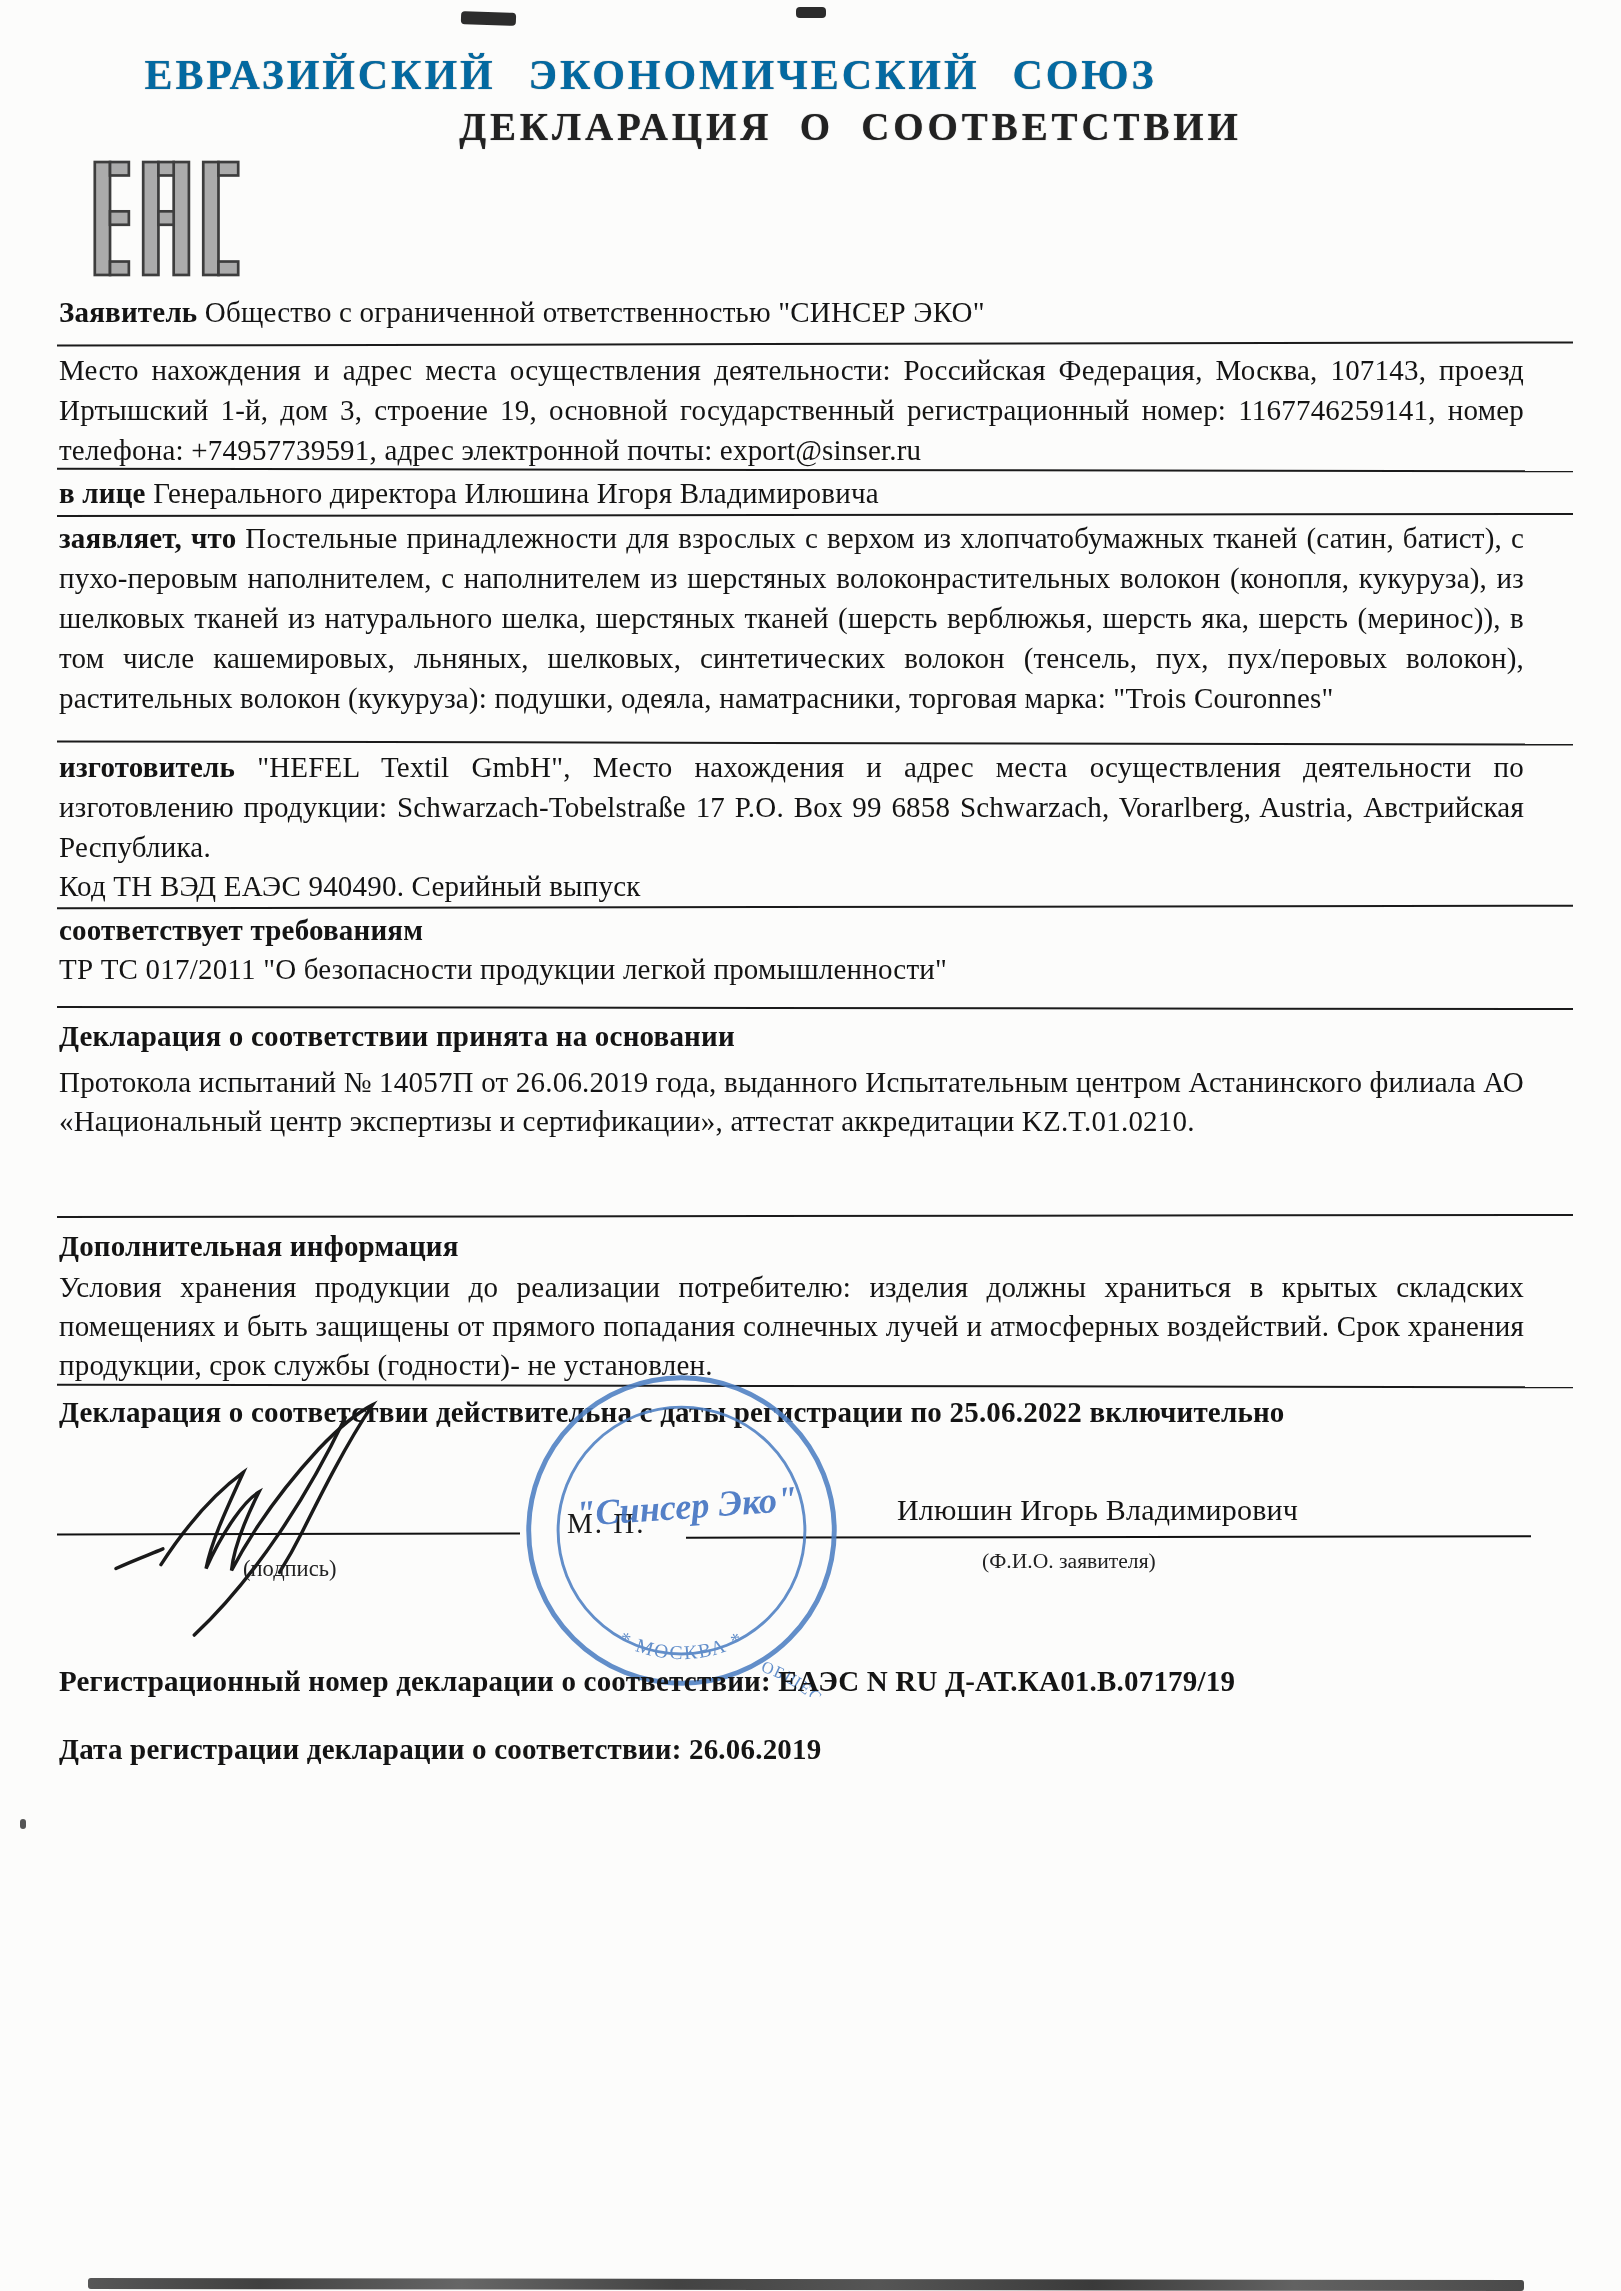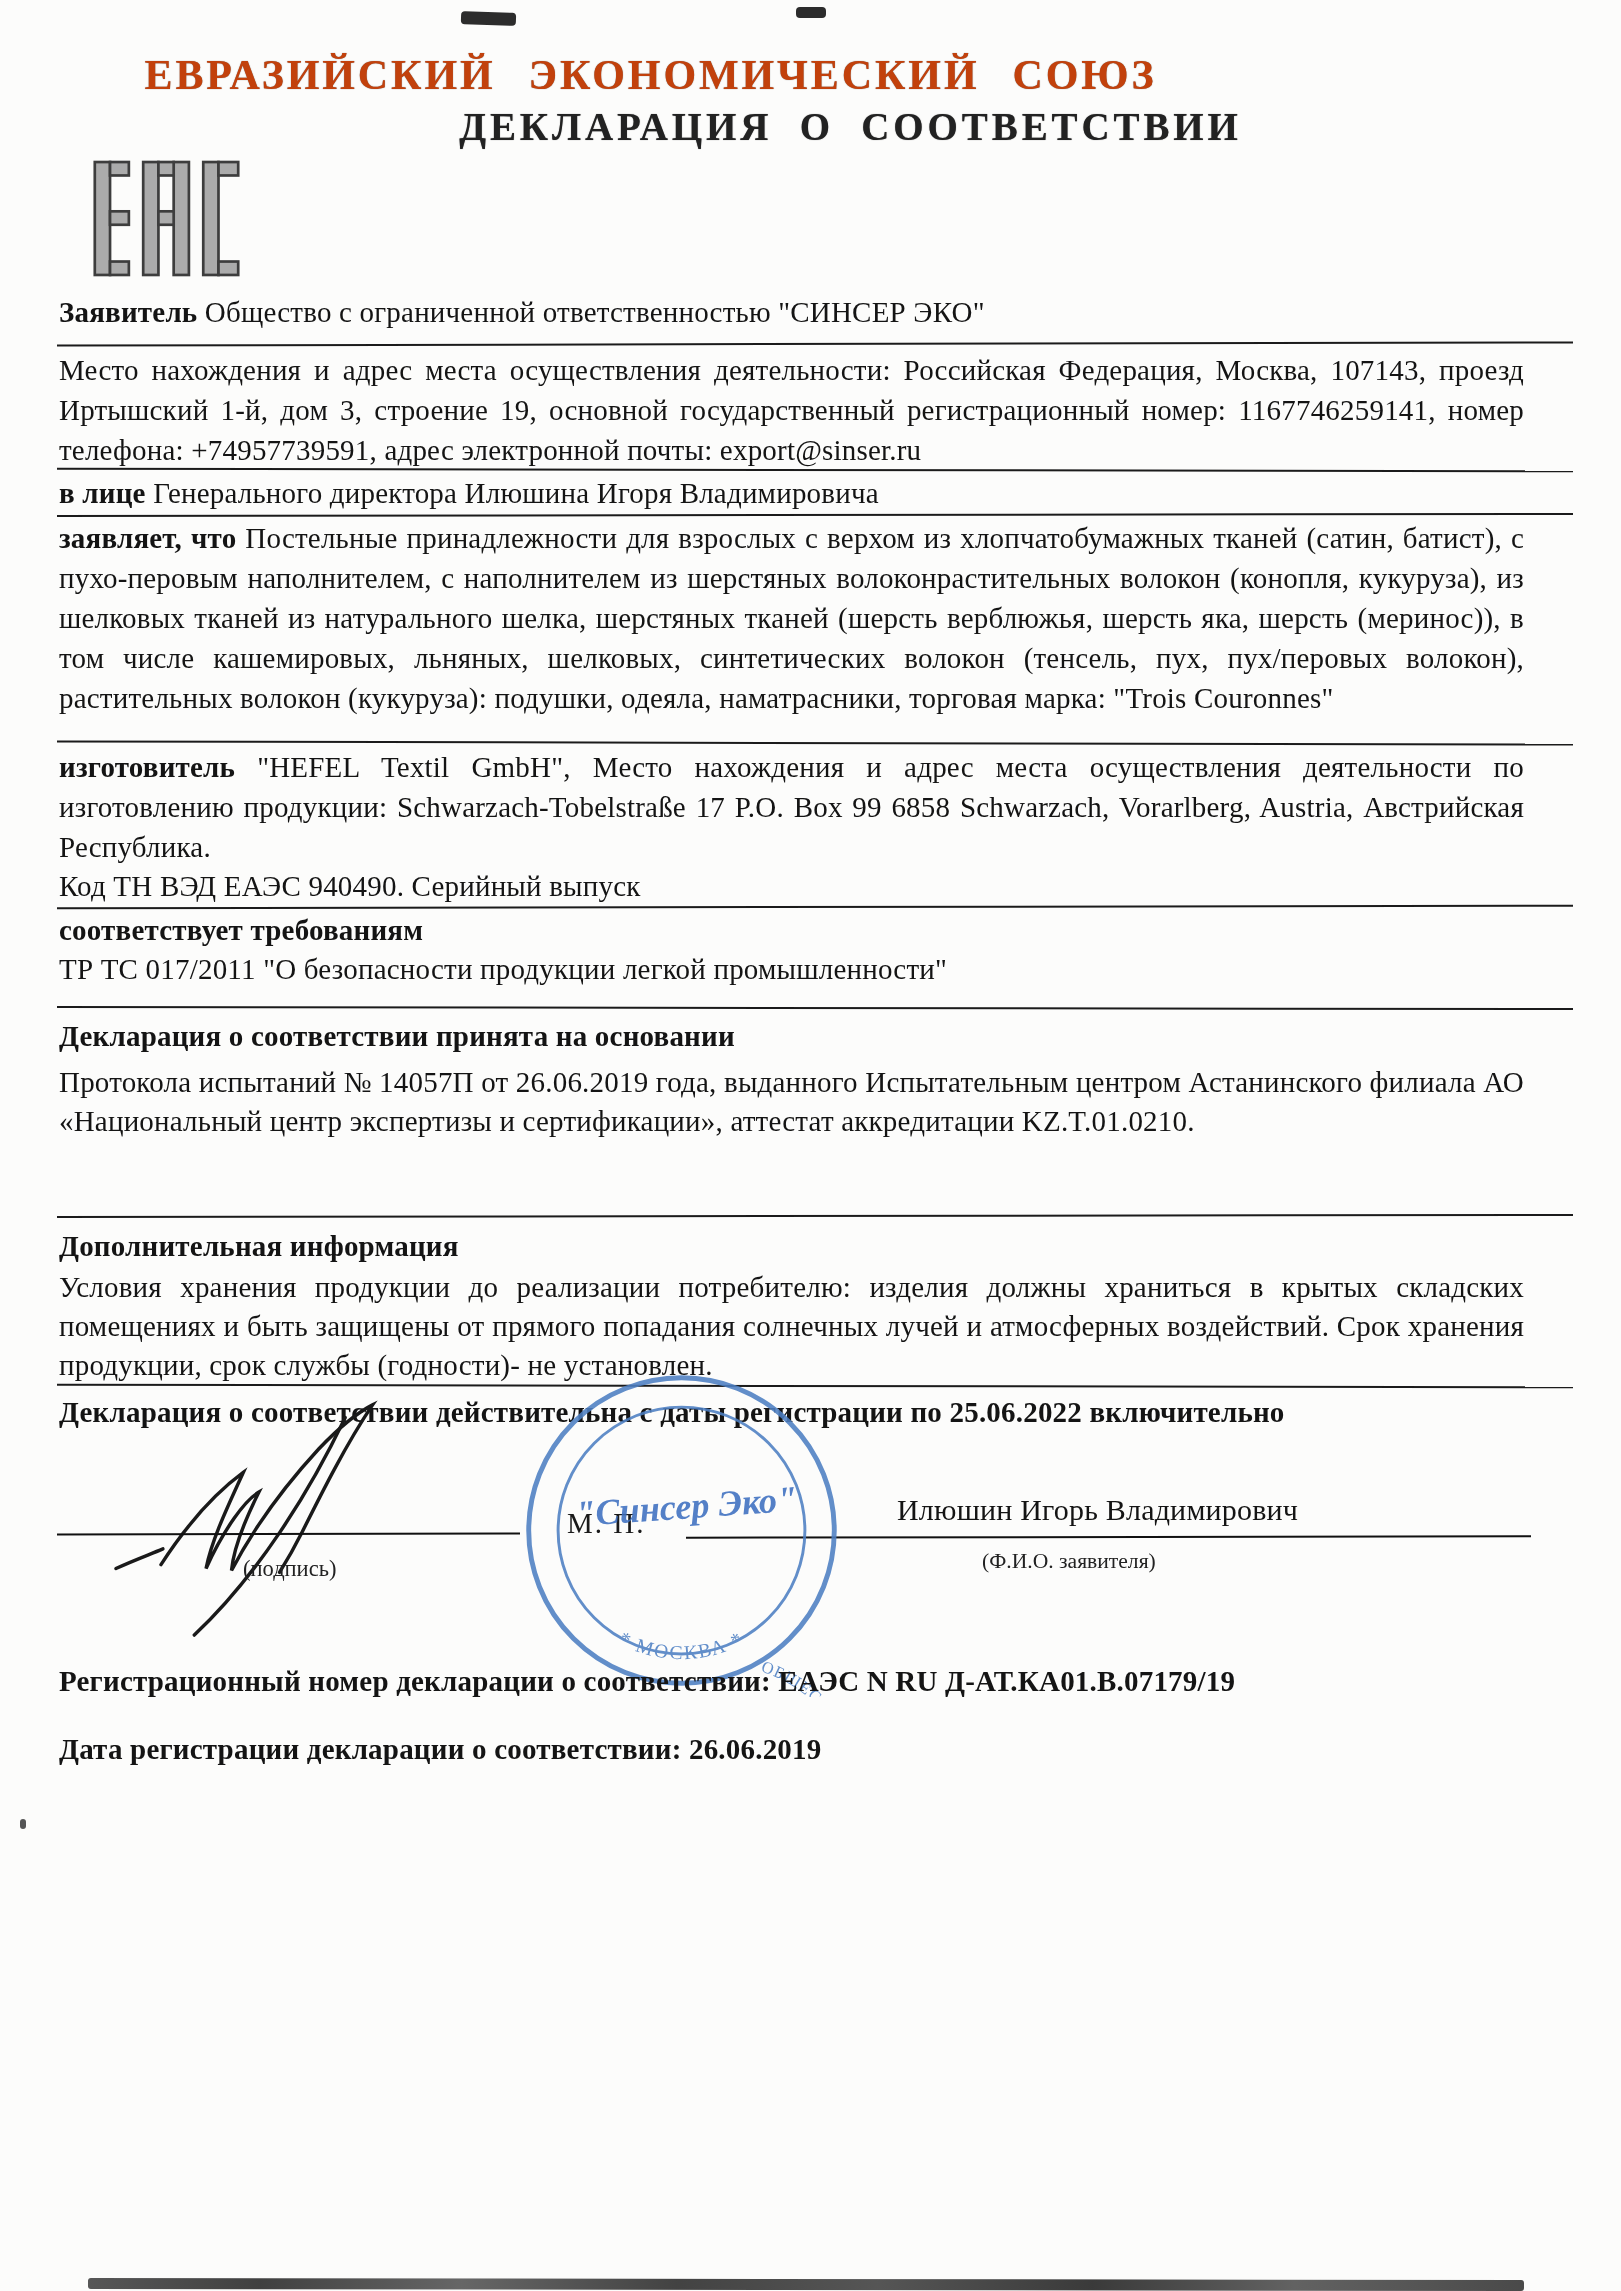--- a/index.html
+++ b/index.html
@@ -11,21 +11,21 @@
     overflow:hidden;
     font-family:"Liberation Serif","DejaVu Serif",serif;
     color:#151515;
   }
   .abs{position:absolute;}
   .union-title{
     left:0;top:51px;width:1301px;
     text-align:center;
     font-size:42px;font-weight:700;
     letter-spacing:2.9px;word-spacing:19.6px;
-    color:#c2410c;
+    color:#0369a1;
     text-shadow:0 0 1px rgba(0,0,0,.55);
   }
   .doc-title{
     left:0;top:104px;width:1621px;
     text-align:center;
     font-size:39px;font-weight:700;
     letter-spacing:3.9px;word-spacing:13.7px;
     color:#222;
     text-shadow:0 0 1px rgba(0,0,0,.55);
     padding-left:40px;

